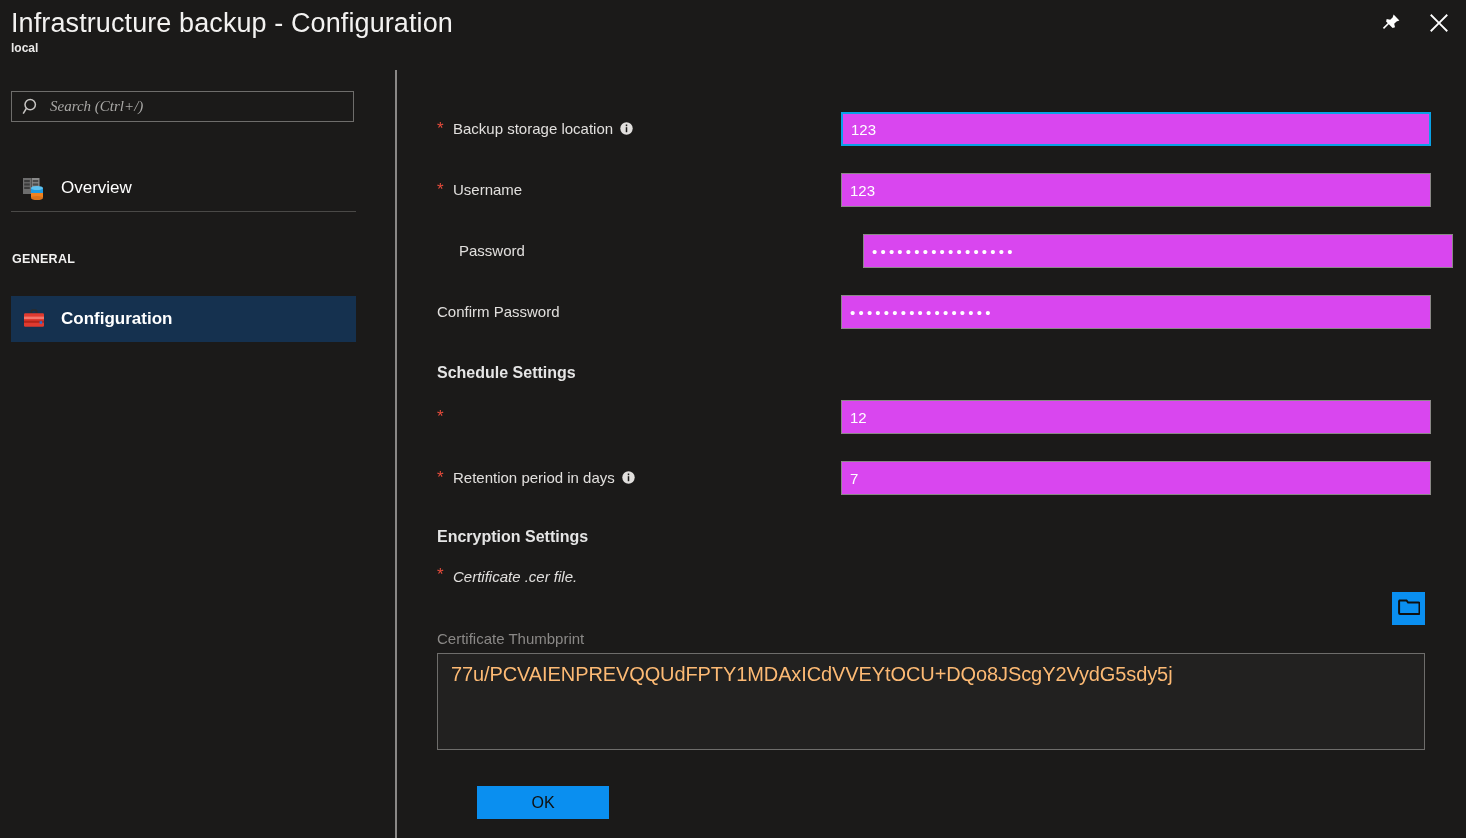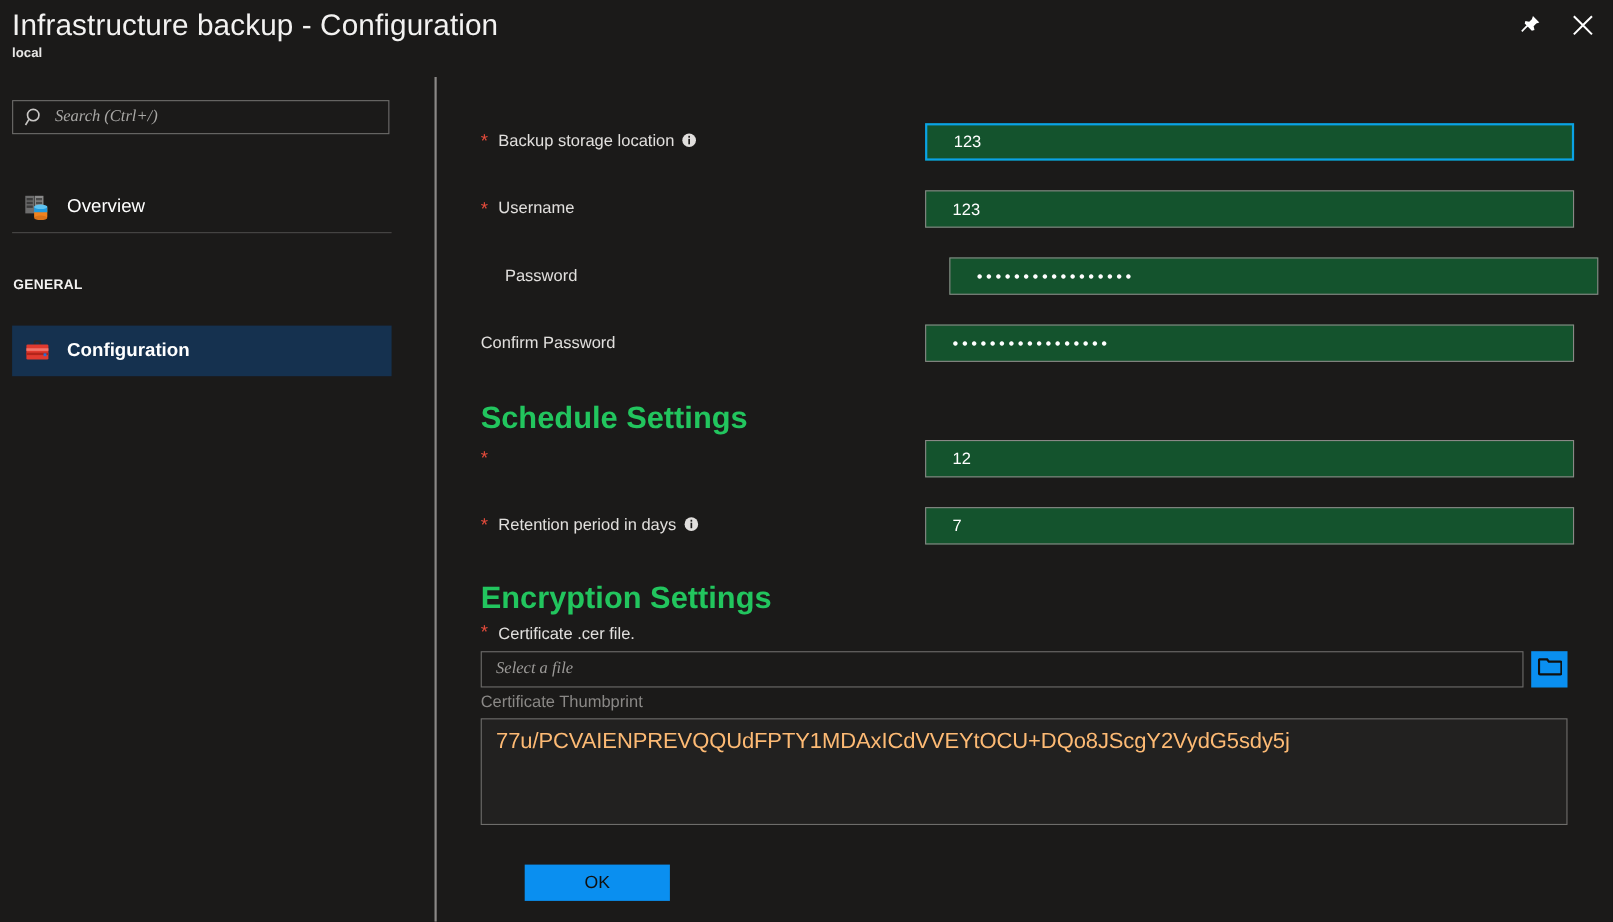--- a/index.html
+++ b/index.html
@@ -76,36 +76,36 @@
   }
   .req {
     position: absolute; left: 40px; top: 0; line-height: 34px;
     color: #e74c3c; font-size: 17px;
   }
   .lbl.has-req { left: 56px; }
   .info-ico { display: inline-block; width: 13px; height: 13px; margin-left: 7px; vertical-align: -1px; }
 
   .field {
     position: absolute;
-    height: 34px; background: #14532d;
+    height: 34px; background: #d946ef;
     border: 1px solid #8a8886;
-    display: flex; align-items: center; padding-left: 24px;
+    display: flex; align-items: center; padding-left: 8px;
     font-size: 15px; color: #f3f2f1;
   }
   .field.focused { border: 2px solid #0aa2e6; }
   .field-text { font-size: 15px; color: #ffffff; }
   .dots { letter-spacing: 3.2px; font-size: 15px; color: #ffffff; }
 
   .section-title {
     position: absolute; left: 40px;
-    font-size: 28px; font-weight: 600; color: #22c55e;
-  }
-
-  
-  .file-label { position: absolute; left: 56px; font-size: 15px; color: #e1dfdd; }
+    font-size: 16px; font-weight: 600; color: #e5e5e5;
+  }
+
+  
+  .file-label { position: absolute; left: 56px; font-size: 15px; color: #e1dfdd; font-style: italic; }
   .file-req { position: absolute; left: 40px; color: #e74c3c; font-size: 17px; }
   .file-input {
     position: absolute; left: 40px; width: 948px; height: 33px;
     border: 1px solid #6e6d6b; background: #1b1a19;
     display: flex; align-items: center; padding-left: 13px;
   }
   .file-ph {
     font-size: 15px; color: #9c9a98; font-style: italic;
     font-family: "Liberation Serif", serif;
   }
@@ -264,23 +264,20 @@
       <div class="field" style="left:444px; width:590px;">
         <span class="field-text">7</span>
       </div>
     </div>
 
     <div class="section-title" style="top:458px;">Encryption Settings</div>
 
     <span class="file-req" style="top:495px;">*</span>
     <span class="file-label" style="top:498px;">Certificate .cer file.</span>
 
-    <div class="file-input" style="top:522px;">
-      <span class="file-ph">Select a file</span>
-    </div>
 
     <div class="browse-btn" style="top:522px;">
       <span>
         <svg width="22" height="20" viewBox="0 0 22 20">
           <path d="M1.5 3.5 h7 l1.6 2 h10.4 a1 1 0 0 1 1 1 v9.5 a1 1 0 0 1 -1 1 h-18.4 a1 1 0 0 1 -1 -1 v-11.5 a1 1 0 0 1 0.4 -1 z" fill="none" stroke="#10100f" stroke-width="2"></path>
         </svg>
       </span>
     </div>
 
     <span class="tp-label" style="top:560px;">Certificate Thumbprint</span>

